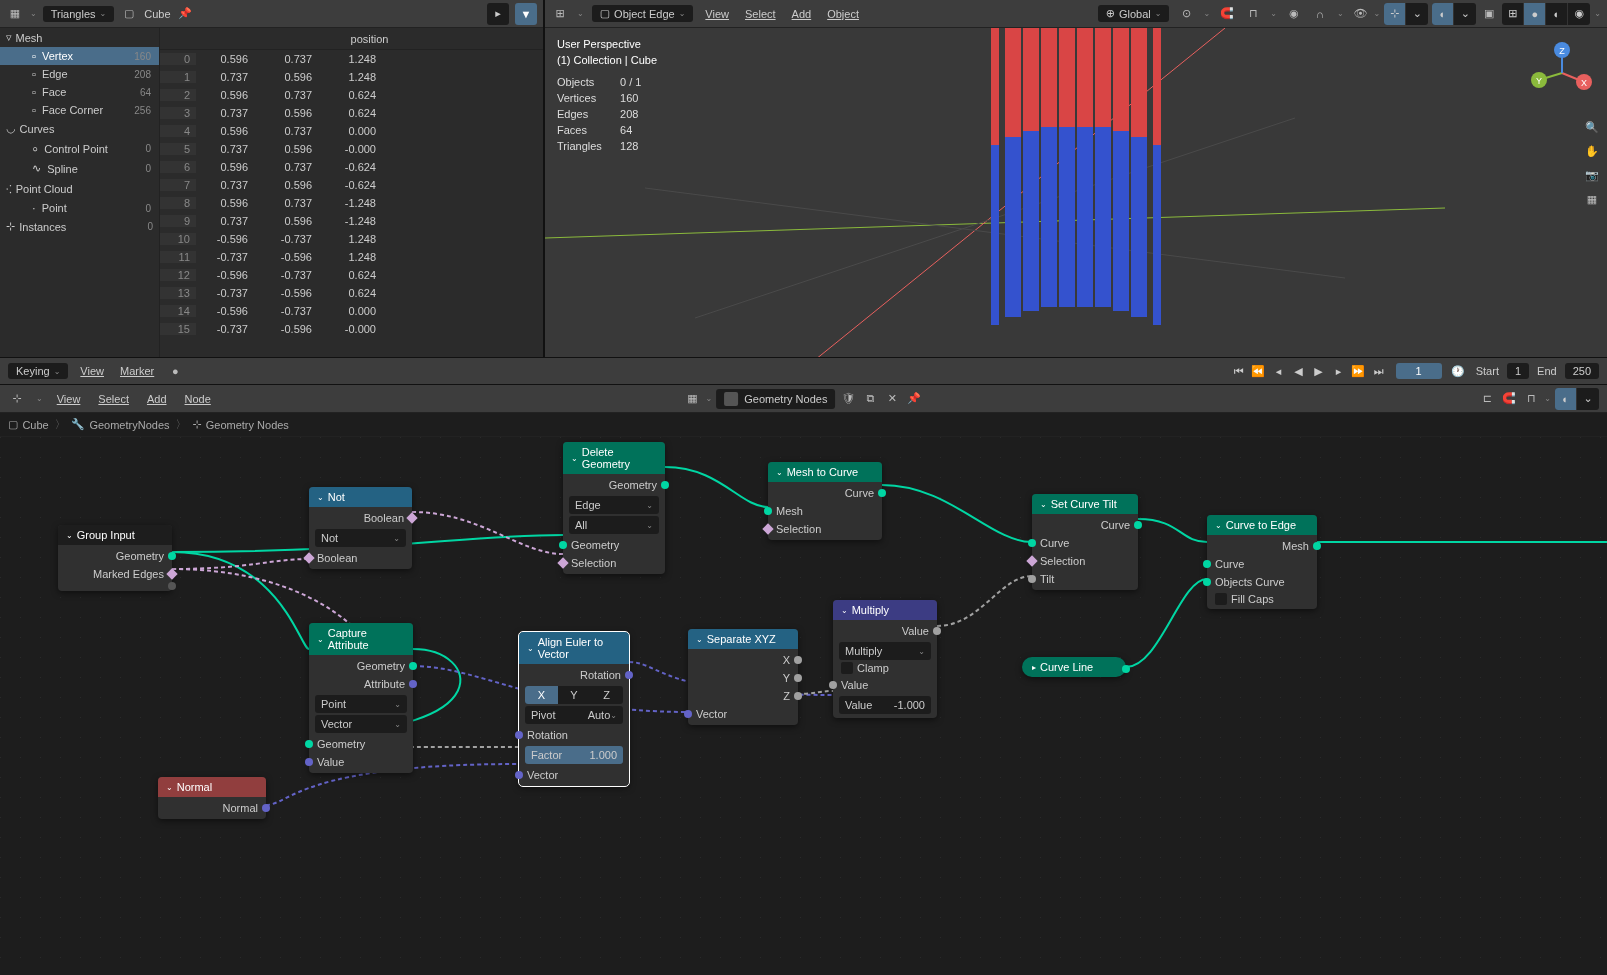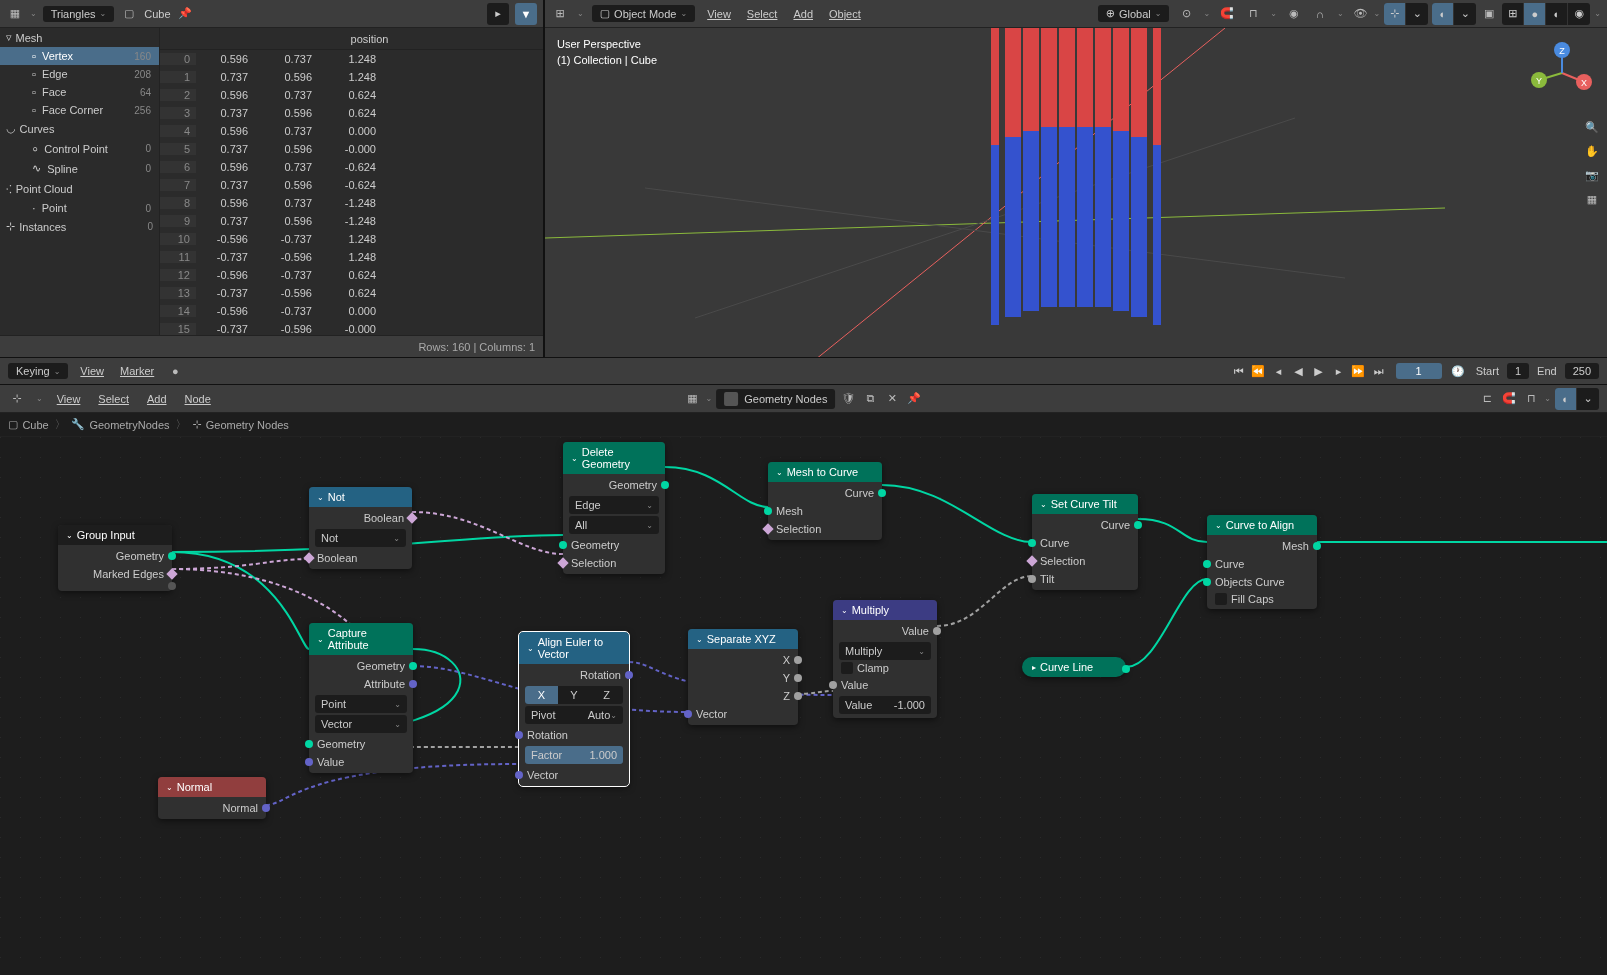--- a/index.html
+++ b/index.html
@@ -242,28 +242,27 @@
             </div>
             <div class="row">
               <div class="col-idx">15</div>
               <div class="cell">-0.737</div>
               <div class="cell">-0.596</div>
               <div class="cell">-0.000</div>
             </div>
           </div>
       </div>
     </div>
-    <div class="spread-footer">Rows: 160   |   Columns: 1</div>
   </div>
 
   <div class="viewport">
     <div class="vp-header">
       <span class="icon-btn">⊞</span>
         <span class="chev">⌄</span>
-      <div class="dropdown">▢ <span>Object Mode</span><span class="chev">⌄</span></div>
+      <div class="dropdown">▢ <span>Object Edge</span><span class="chev">⌄</span></div>
       <span class="hdr-menu">View</span>
       <span class="hdr-menu">Select</span>
       <span class="hdr-menu">Add</span>
       <span class="hdr-menu">Object</span>
       <span class="spacer"></span>
       <div class="dropdown">⊕ <span>Global</span><span class="chev">⌄</span></div>
       <span class="icon-btn">⊙</span>
         <span class="chev">⌄</span>
       <span class="icon-btn">🧲</span>
       <span class="icon-btn">⊓</span>
@@ -339,20 +338,27 @@
         <div class="strip" style="transform:scaleX(.5) translateY(18px)">
             <div class="top red"></div>
             <div class="bot blue"></div>
           </div>
       </div>
     </div>
     <div class="vp-overlay">
       <div class="title">User Perspective</div>
       <div class="title">(1) Collection | Cube</div>
       <div style="height:6px"></div>
+      <div id="vp-stats">
+          <div><span style="display:inline-block;width:60px">Objects</span> 0 / 1</div>
+          <div><span style="display:inline-block;width:60px">Vertices</span> 160</div>
+          <div><span style="display:inline-block;width:60px">Edges</span> 208</div>
+          <div><span style="display:inline-block;width:60px">Faces</span> 64</div>
+          <div><span style="display:inline-block;width:60px">Triangles</span> 128</div>
+        </div>
     </div>
     <svg class="vp-gizmo" width="66" height="66">
       <line x1="33" y1="33" x2="55" y2="42" stroke="#e8605e" stroke-width="2"></line>
       <line x1="33" y1="33" x2="10" y2="40" stroke="#8bba3c" stroke-width="2"></line>
       <line x1="33" y1="33" x2="33" y2="10" stroke="#4a8be0" stroke-width="2"></line>
       <circle cx="55" cy="42" r="8" fill="#e8605e"></circle>
         <text x="55" y="46" fill="#fff" font-size="9" text-anchor="middle">X</text>
       <circle cx="10" cy="40" r="8" fill="#8bba3c"></circle>
         <text x="10" y="44" fill="#fff" font-size="9" text-anchor="middle">Y</text>
       <circle cx="33" cy="10" r="8" fill="#4a8be0"></circle>
@@ -722,21 +728,21 @@
       <div class="node-hdr">
           <span class="collapse">▸</span>
           <span>Curve Line</span>
           <span class="sock-dot dot-geo" style="position:absolute;right:-4px;top:8px"></span>
         </div>
     </div>
 
     <div class="node" style="left:1207px;top:78px;width:110px">
       <div class="node-hdr hdr-geo">
           <span class="collapse">⌄</span>
-          <span>Curve to Align</span>
+          <span>Curve to Edge</span>
         </div>
       <div class="node-body">
         <div class="sock out">
             <span>Mesh</span>
             <span class="sock-dot dot-geo"></span>
           </div>
         <div class="sock in">
             <span class="sock-dot dot-geo"></span>
             <span>Curve</span>
           </div>

